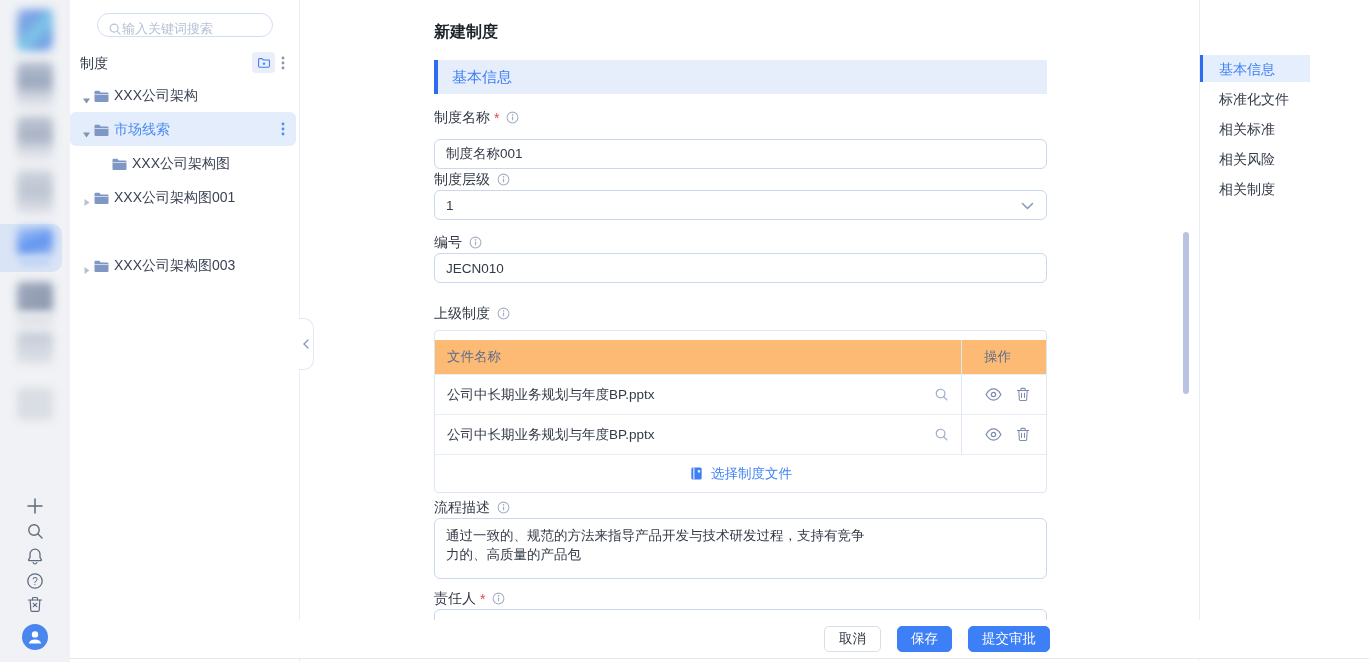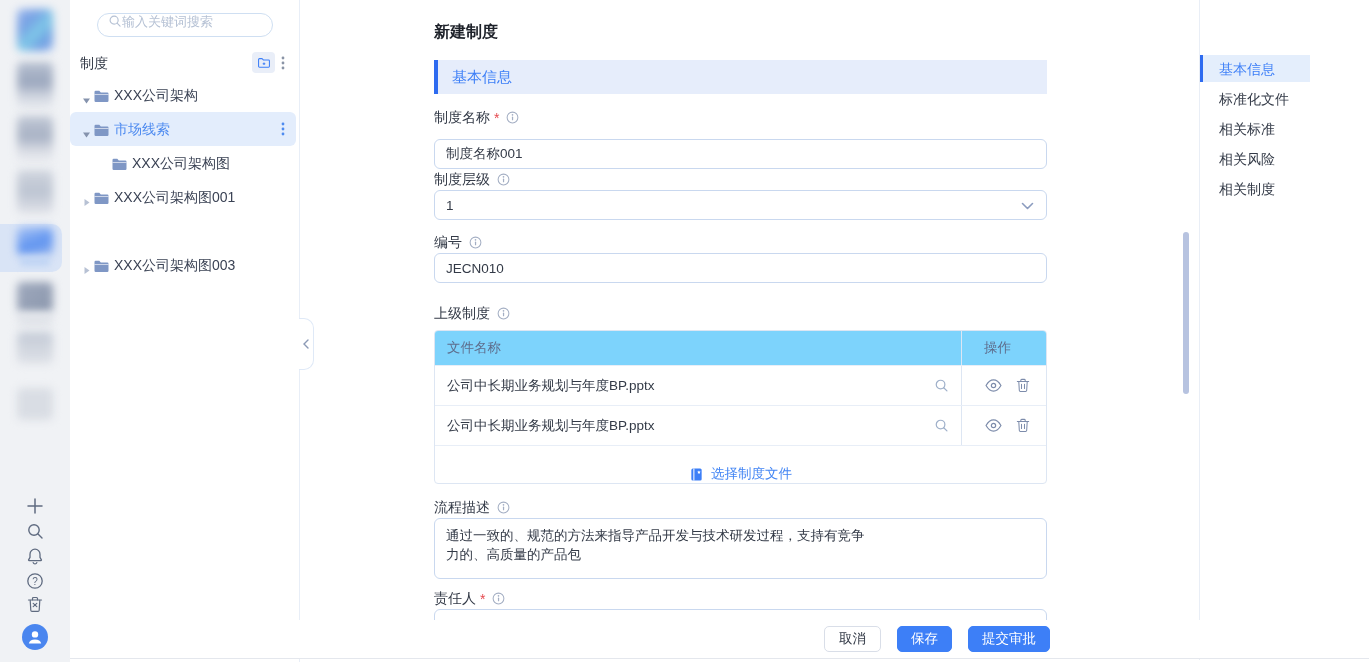--- a/index.html
+++ b/index.html
@@ -19,21 +19,21 @@
   .rail-sel .lb  { position:absolute; left:20px; top:33px; width:30px; height:9px; border-radius:3px; filter:blur(3px); background:#bfd4f4; }
   .blur.g4 { top:282px; height:30px; background:linear-gradient(135deg,#9fa9bd,#8b97ad); }
   .blur.g4b{ top:314px; height:12px; background:#dfe2e8; }
   .blur.g5 { top:332px; height:32px; background:linear-gradient(180deg,#c3cad6,#dfe2e8); }
   .blur.g6 { top:388px; height:32px; background:#d9dde4; }
   .rail-btn { position:absolute; left:26px; width:18px; height:18px; color:#5f6b80; background:none; border:none; cursor:pointer; padding:0; }
   .rail-avatar { position:absolute; left:22px; top:624px; width:26px; height:26px; border-radius:50%; background:#4a86ef; display:flex; align-items:center; justify-content:center; overflow:hidden; }
 
   
   .tree { position:absolute; left:70px; top:0; width:230px; height:662px; background:#fff; border-right:1px solid #e8eef7; }
-  .tree-search { position:absolute; left:27px; top:13px; width:176px; height:24px; border:1px solid #cfdff2; border-radius:13px; display:flex; align-items:flex-start; gap:0; padding:0 10px; color:#b5c1d4; background:#fff; }
+  .tree-search { position:absolute; left:27px; top:13px; width:176px; height:24px; border:1px solid #cfdff2; border-radius:13px; display:flex; align-items:flex-end; gap:0; padding:0 10px; color:#b5c1d4; background:#fff; }
   .tree-search input { border:none; outline:none; width:130px; font-size:13px; color:#333a47; background:transparent; font-family:inherit; }
   .tree-search input::placeholder { color:#b5c1d4; }
   .tree-head { position:absolute; left:0; top:50px; width:230px; height:28px; }
   .tree-head .t { position:absolute; left:10px; top:5px; font-size:14px; color:#333a47; }
   .folder-add { position:absolute; left:182px; top:2px; width:23px; height:21px; background:#e9eef8; border:none; border-radius:4px; display:flex; align-items:center; justify-content:center; cursor:pointer; color:#3d7ff7; }
   .kebab-btn { position:absolute; background:none; border:none; cursor:pointer; color:#8a94a6; width:14px; height:20px; display:flex; align-items:center; justify-content:center; }
   .tree-head .kebab-btn { left:206px; top:3px; }
   .ti { position:absolute; left:0; width:230px; height:34px; cursor:pointer; }
   .ti .caret { position:absolute; left:12px; top:13px; }
   .ti .fold  { position:absolute; left:24px; top:11px; }
@@ -52,28 +52,28 @@
   .section-bar { position:absolute; left:134px; top:60px; width:613px; height:34px; background:#e6edfb; border-left:4px solid #2e6bf0; }
   .section-bar .s { position:absolute; left:14px; top:8px; font-size:15px; color:#3d7ff7; }
   .lbl { position:absolute; left:134px; height:17px; display:flex; align-items:center; gap:3px; font-size:14px; color:#333a47; }
   .lbl .star { color:#e5484d; font-size:14px; margin-left:1px; }
   .lbl .info { color:#a3aec3; display:flex; margin-left:4px; cursor:pointer; }
   .inp { position:absolute; left:134px; width:613px; height:30px; border:1px solid #c9d8ef; border-radius:6px; background:#fff; font-size:13.5px; color:#333a47; padding:0 11px; font-family:inherit; outline:none; }
   .sel-box { position:absolute; left:134px; width:613px; height:30px; border:1px solid #c9d8ef; border-radius:6px; background:#fff; font-size:13.5px; color:#333a47; display:flex; align-items:center; padding:0 11px; cursor:pointer; }
   .sel-box .chev { position:absolute; right:12px; top:11px; display:flex; }
 
   .ptable { position:absolute; left:134px; top:330px; width:613px; border:1px solid #dde6f3; border-radius:4px; background:#fff; overflow:hidden; }
-  .pt-head { display:flex; height:34px; background:#7dd3fc; align-items:center; font-size:13.5px; color:#5e6d8c; }
+  .pt-head { display:flex; height:34px; background:#fdba74; align-items:center; font-size:13.5px; color:#5e6d8c;margin-top:9px; }
   .pt-c1 { flex:1; padding:0 12px; display:flex; align-items:center; justify-content:space-between; }
   .pt-c2 { width:85px; padding-left:22px; display:flex; align-items:center; gap:14px; align-self:stretch; border-left:1px solid #dde6f3;text-align:center; }
   .pt-row { display:flex; height:40px; border-top:1px solid #e8eef7; align-items:center; font-size:13.5px; color:#333a47; }
   .pt-row .pt-c2 { padding-left:23px; color:#7d8cab; }
   .row-search { color:#9fb0ca; background:none; border:none; cursor:pointer; display:flex; padding:0; }
   .icon-btn { background:none; border:none; cursor:pointer; color:#7d8cab; display:flex; padding:0; }
-  .pt-foot { height:38px; border-top:1px solid #e8eef7; display:flex; align-items:flex-end; justify-content:center; }
+  .pt-foot { height:38px; border-top:1px solid #e8eef7; display:flex; align-items:center; justify-content:center; }
   .select-file { display:flex; align-items:center; gap:7px; color:#4285f4; font-size:13.5px; background:none; border:none; cursor:pointer; font-family:inherit; }
 
   .ta { position:absolute; left:134px; top:518px; width:613px; height:61px; border:1px solid #c9d8ef; border-radius:6px; padding:7px 11px; font-size:13.5px; line-height:19px; color:#333a47; font-family:inherit; resize:none; outline:none; }
   .owner-stub { top:609px; height:28px; }
 
   
   .footer { position:absolute; left:70px; right:0; top:620px; height:39px; background:#fff; border-bottom:1px solid #e4e7ed; z-index:5; }
   .footer .btns { position:absolute; right:319px; top:6px; display:flex; gap:16px; }
   .btn { height:26px; border-radius:5px; font-size:13.5px; display:flex; align-items:center; cursor:pointer; font-family:inherit; }
   .btn.ghost { background:#fff; border:1px solid #d9dee8; color:#333a47; padding:0 14px; }

